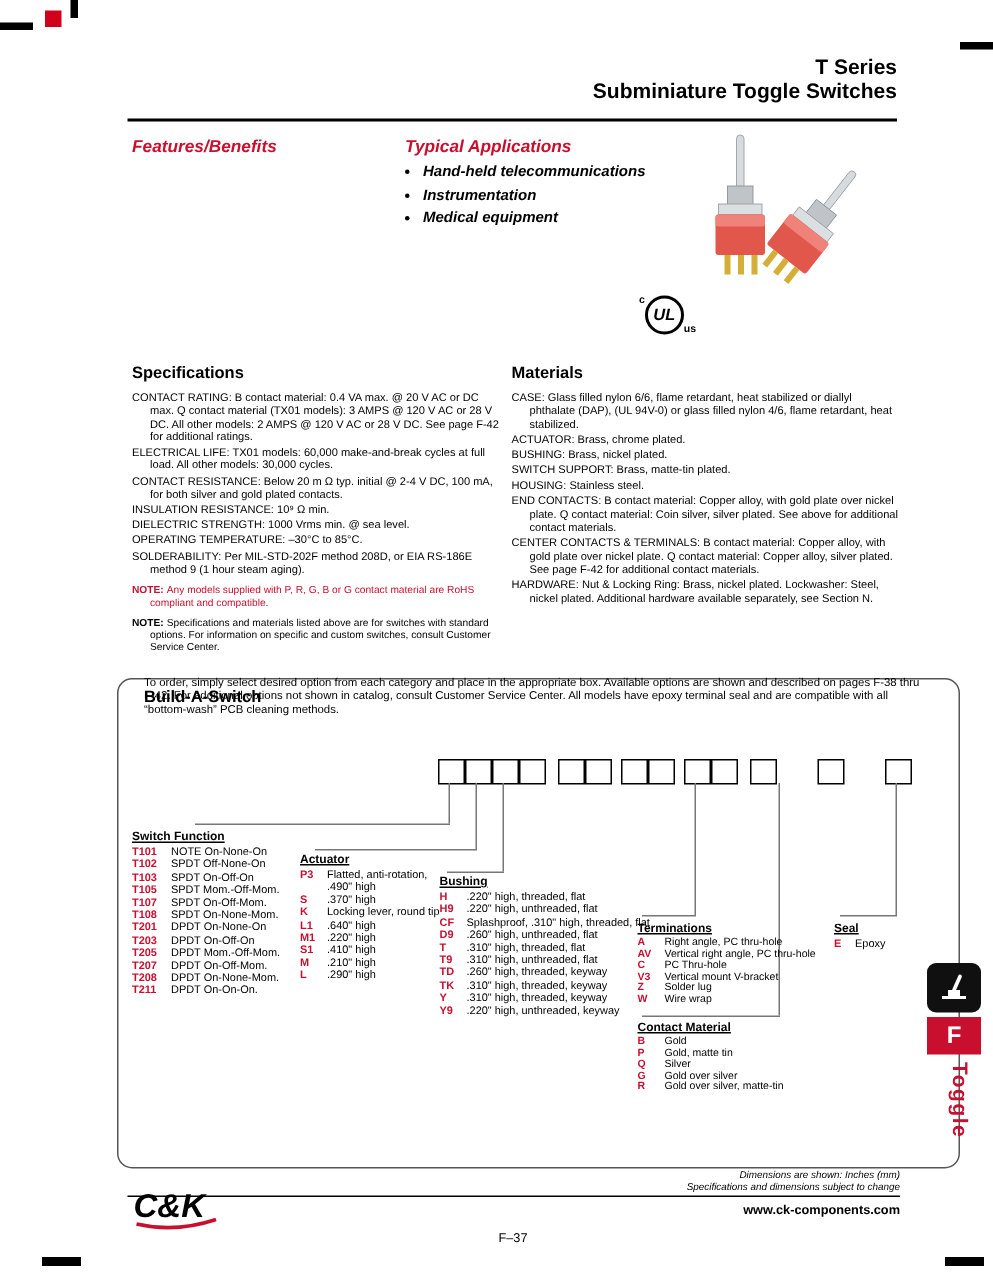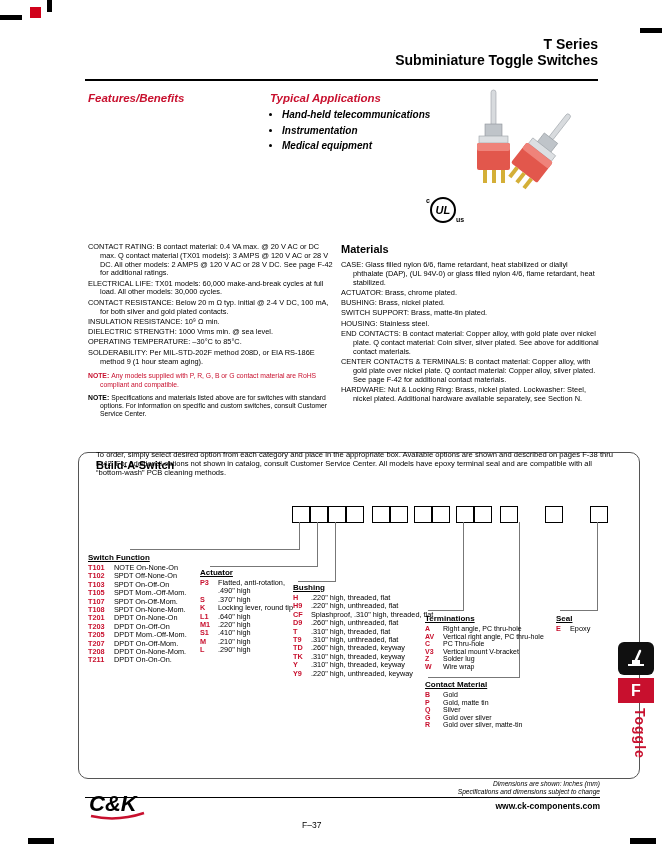--- a/index.html
+++ b/index.html
@@ -55,21 +55,21 @@
   .codew26 .opt-code{flex-basis:26px;}
   .codew14 .opt-code{flex-basis:14px;}
   .nowrap .opt-desc{white-space:nowrap;}
   .tight .opt-row{line-height:7.6px;font-size:7px;}
 
   
   .foot-rule{position:absolute;top:797px;left:85px;width:515px;height:1px;background:#000;}
   .foot-notes{position:absolute;top:780px;right:62px;text-align:right;font-size:6.6px;
               font-style:italic;line-height:8px;}
   .site{position:absolute;top:801px;right:62px;font-size:8.5px;font-weight:bold;}
-  .pageno{position:absolute;top:820px;left:302px;width:80px;text-align:left;font-size:8.5px;}
+  .pageno{position:absolute;top:820px;left:302px;width:80px;text-align:center;font-size:8.5px;}
   .ck{position:absolute;top:790px;left:88px;}
 
   
   .tab-iconbox{position:absolute;top:642px;right:8px;width:36px;height:33px;background:#101010;
                border-radius:6px;display:flex;align-items:center;justify-content:center;}
   .tab-f{position:absolute;top:678px;right:8px;width:36px;height:25px;background:#c8102e;color:#fff;
          font-size:16px;font-weight:bold;display:flex;align-items:center;justify-content:center;}
   .tab-label{position:absolute;top:708px;right:14px;color:#c8102e;font-size:14px;font-weight:bold;
              writing-mode:vertical-rl;letter-spacing:1px;}
 </style>
@@ -129,20 +129,21 @@
         <rect x="24" y="44" width="4" height="12" fill="#d4af37"></rect>
       </g>
     </svg>
   </div>
 
   <div class="ul-mark">
     <span class="ul-side">c</span><span class="ul-circle">UL</span><span class="ul-side us">us</span>
   </div>
 
   <div class="specs">
+    <div class="sec-heading">Specifications</div>
     <div>
         <div class="para">CONTACT RATING: B contact material: 0.4 VA max. @ 20 V AC or DC max. Q contact material (TX01 models): 3 AMPS @ 120 V AC or 28 V DC. All other models: 2 AMPS @ 120 V AC or 28 V DC. See page F-42 for additional ratings.</div>
         <div class="para">ELECTRICAL LIFE: TX01 models: 60,000 make-and-break cycles at full load. All other models: 30,000 cycles.</div>
         <div class="para">CONTACT RESISTANCE: Below 20 m Ω typ. initial @ 2-4 V DC, 100 mA, for both silver and gold plated contacts.</div>
         <div class="para">INSULATION RESISTANCE: 10⁹ Ω min.</div>
         <div class="para">DIELECTRIC STRENGTH: 1000 Vrms min. @ sea level.</div>
         <div class="para">OPERATING TEMPERATURE: –30°C to 85°C.</div>
         <div class="para">SOLDERABILITY: Per MIL-STD-202F method 208D, or EIA RS-186E method 9 (1 hour steam aging).</div>
       </div>
     <div class="note-red">

